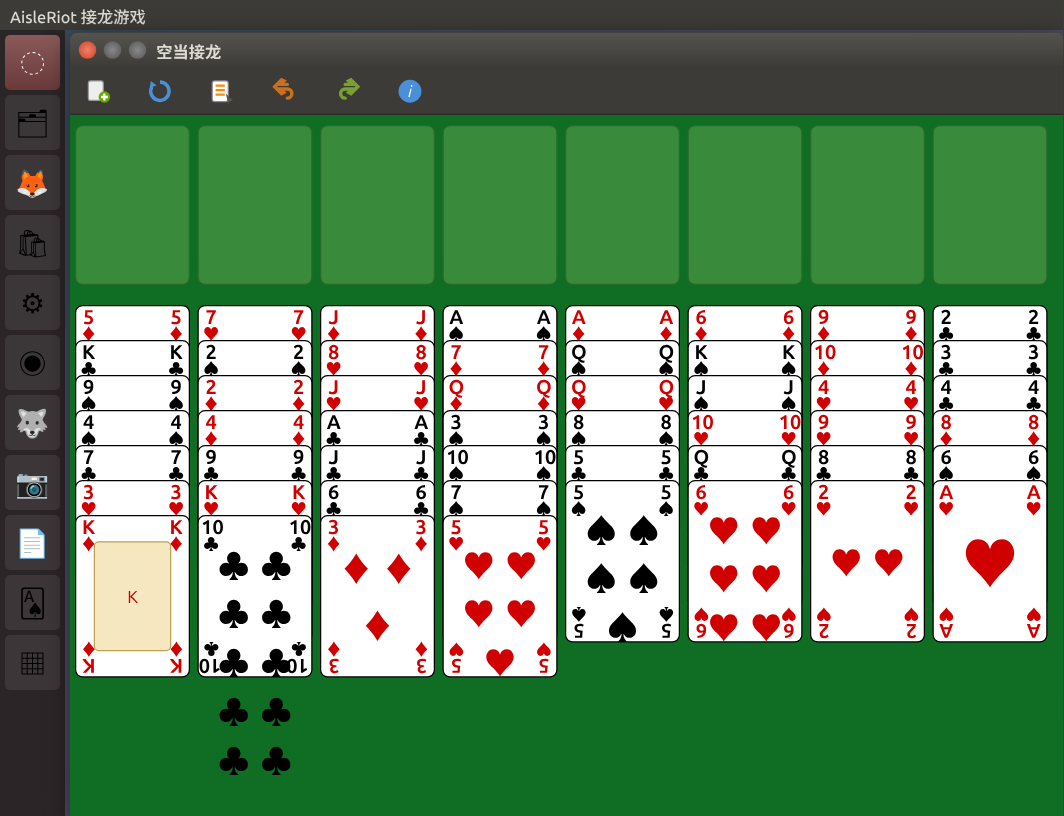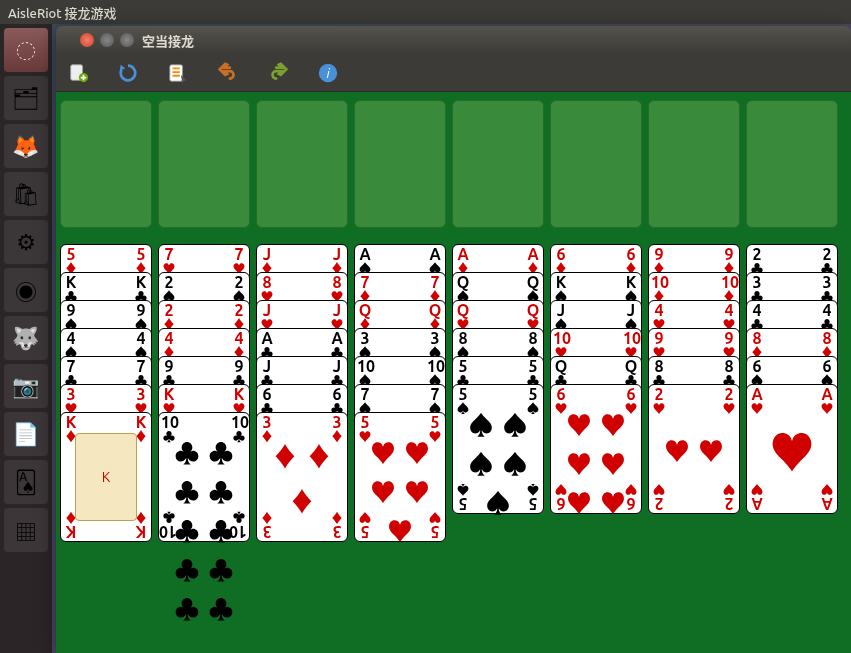--- a/index.html
+++ b/index.html
@@ -3,21 +3,21 @@
 <meta charset="utf-8">
 <style>
 * { margin:0; padding:0; box-sizing:border-box; font-family:"Ubuntu","Noto Sans CJK SC",sans-serif; }
 body { width:851px; height:653px; background:#2c2c2c; overflow:hidden; position:relative; }
 .desktop-bg { position:absolute; left:0; top:0; width:851px; height:653px; background:linear-gradient(135deg,#3a4a5a,#5a4a6a); }
 .launcher { position:absolute; left:0; top:24px; width:52px; height:629px; background:rgba(40,30,30,0.85); display:flex; flex-direction:column; align-items:center; padding-top:4px; gap:4px; }
 .launcher-item { width:44px; height:44px; border-radius:4px; display:flex; align-items:center; justify-content:center; background:rgba(255,255,255,0.08); font-size:22px; cursor:pointer; }
 .launcher-item.dash { background:linear-gradient(#8a5a5a,#6a3a3a); color:#fff; }
 .top-panel { position:absolute; left:0; top:0; width:851px; height:24px; background:#3c3b37; color:#dfdbd2; display:flex; align-items:center; padding:0 8px; font-size:13px; font-weight:500; }
 .window { position:absolute; left:56px; top:26px; width:795px; height:627px; background:#3c3b37; border-radius:6px 6px 0 0; overflow:hidden; box-shadow:0 4px 20px rgba(0,0,0,0.5); display:flex; flex-direction:column; }
-.titlebar { height:28px; background:linear-gradient(#54534d,#3c3b37); display:flex; align-items:center; padding:0 24px; gap:8px; }
+.titlebar { height:28px; background:linear-gradient(#54534d,#3c3b37); display:flex; align-items:center; padding:0 7px; gap:8px; }
 .win-btns { display:flex; gap:6px; }
 .win-btn { width:14px; height:14px; border-radius:50%; cursor:pointer; }
 .win-btn.close{background:radial-gradient(#f08070,#d04020);} .win-btn.min{background:radial-gradient(#888,#555);} .win-btn.max{background:radial-gradient(#888,#555);}
 .win-title { color:#dfdbd2; font-size:13px; font-weight:bold; }
 .toolbar { height:38px; background:#3c3b37; display:flex; align-items:center; padding:0 10px; gap:26px; border-bottom:1px solid #2a2a28; }
 .tool-btn { width:24px; height:24px; display:flex; align-items:center; justify-content:center; cursor:pointer; }
 .tool-btn svg { width:22px; height:22px; }
 .table { flex:1; background:#0f6e24; position:relative; overflow:hidden; }
 .cells { position:absolute; left:4px; top:8px; display:flex; gap:6px; }
 .cell-slot { width:92px; height:128px; background:#398a3a; border:1px solid #2a6b2a; border-radius:6px; }

